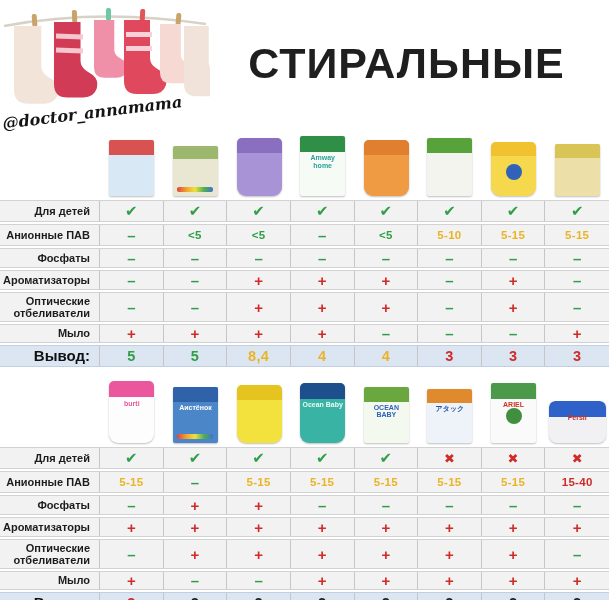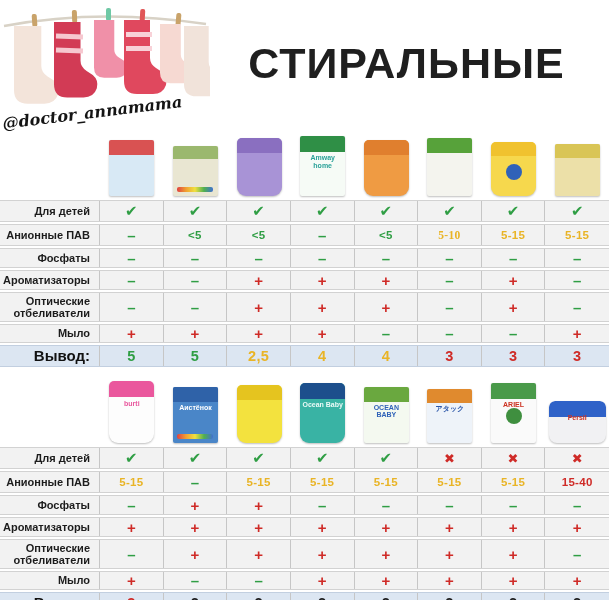--- a/index.html
+++ b/index.html
@@ -180,21 +180,21 @@
       <div class="cell">
         <span class="val-text" style="color: rgb(47, 158, 68);">&lt;5</span>
       </div>
       <div class="cell">
         <span class="sym-minus" style="color: rgb(47, 158, 68);">–</span>
       </div>
       <div class="cell">
         <span class="val-text" style="color: rgb(47, 158, 68);">&lt;5</span>
       </div>
       <div class="cell">
-        <span class="val-text" style="color: rgb(233, 180, 38); font-family: Liberation Serif, serif;">5-10</span>
+        <span class="val-text" style="color: rgb(233, 180, 38);">5-10</span>
       </div>
       <div class="cell">
         <span class="val-text" style="color: rgb(233, 180, 38);">5-15</span>
       </div>
       <div class="cell">
         <span class="val-text" style="color: rgb(233, 180, 38);">5-15</span>
       </div>
     </div>
     <div class="trow" style="height: 18px;">
       <div class="cell label-cell">Фосфаты</div>
@@ -306,21 +306,21 @@
     </div>
     <div class="trow verdict" style="height: 20px;">
       <div class="cell label-cell">Вывод:</div>
       <div class="cell">
         <span class="val-text" style="color: rgb(47, 158, 68);">5</span>
       </div>
       <div class="cell">
         <span class="val-text" style="color: rgb(47, 158, 68);">5</span>
       </div>
       <div class="cell">
-        <span class="val-text" style="color: rgb(233, 180, 38);">2,5</span>
+        <span class="val-text" style="color: rgb(233, 180, 38);">8,4</span>
       </div>
       <div class="cell">
         <span class="val-text" style="color: rgb(233, 180, 38);">4</span>
       </div>
       <div class="cell">
         <span class="val-text" style="color: rgb(233, 180, 38);">4</span>
       </div>
       <div class="cell">
         <span class="val-text" style="color: rgb(207, 43, 39);">3</span>
       </div>

